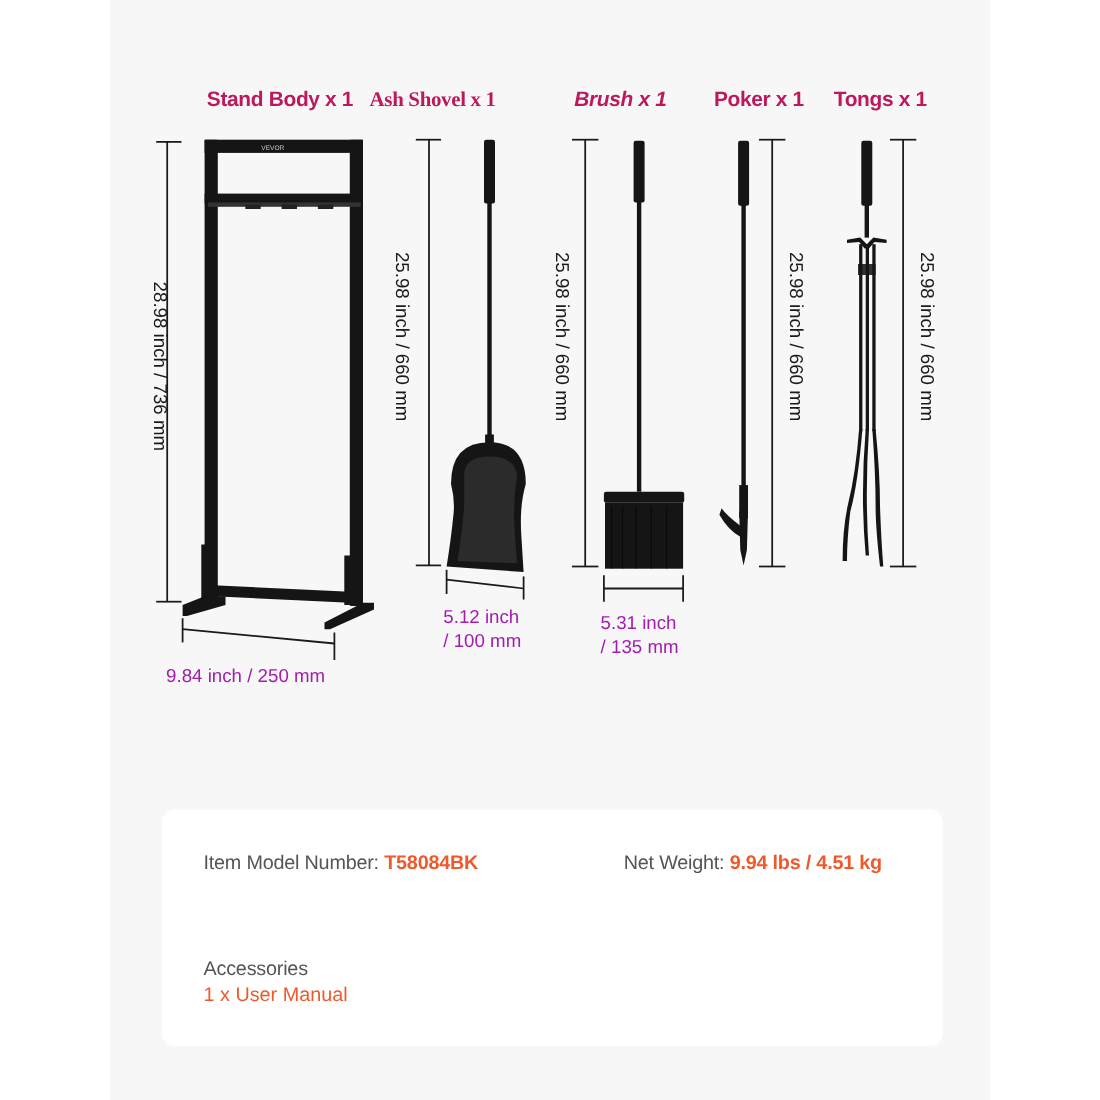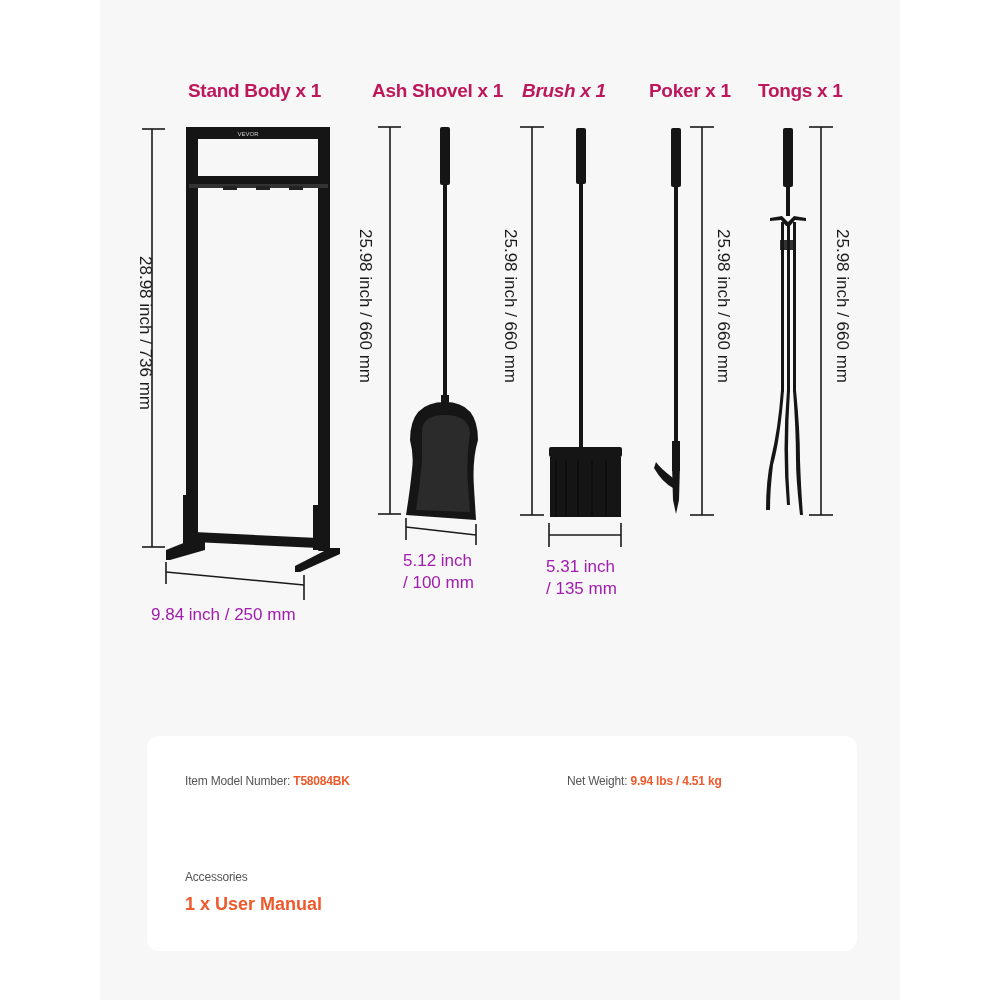--- a/index.html
+++ b/index.html
@@ -21,31 +21,31 @@
       position: absolute; font-size: 17px; color: #1a1a1a; white-space: nowrap;
       transform-origin: left top; transform: rotate(90deg);
     }
     .hlabel {
       position: absolute; font-size: 17px; color: #a21caf; white-space: nowrap; line-height: 22px;
     }
     .card {
       position: absolute; left: 147px; top: 736px; width: 710px; height: 215px;
       background: #ffffff; border-radius: 12px;
     }
-    .spec { position: absolute; font-size: 12px; color: #555555; white-space: nowrap; letter-spacing: -0.2px; }
+    .spec { position: absolute; font-size: 18px; color: #555555; white-space: nowrap; letter-spacing: -0.2px; }
     .spec .val { color: #ee5a2c; font-weight: 700; }
-    .acc-val { position: absolute; font-size: 18px; color: #ee5a2c; font-weight: 700; white-space: nowrap; }
+    .acc-val { position: absolute; font-size: 18px; color: #ee5a2c; font-weight: 400; white-space: nowrap; }
   </style>
 </head>
 <body>
 
 <div class="panel"></div>
 
 <div class="title" style="left:188px;">Stand Body x 1</div>
-<div class="title" style="left:372px;">Ash Shovel x 1</div>
+<div class="title" style="left:336px;font-family:Liberation Serif, serif;">Ash Shovel x 1</div>
 <div class="title" style="left:522px;font-style:italic;">Brush x 1</div>
 <div class="title" style="left:649px;">Poker x 1</div>
 <div class="title" style="left:758px;">Tongs x 1</div>
 
 <svg class="art" viewBox="0 0 1000 1000">
   <g stroke="#1a1a1a" stroke-width="1.6" fill="none">
 
     <line x1="152" y1="129" x2="152" y2="547"></line>
     <line x1="142" y1="129" x2="165" y2="129"></line>
     <line x1="142" y1="547" x2="165" y2="547"></line>

